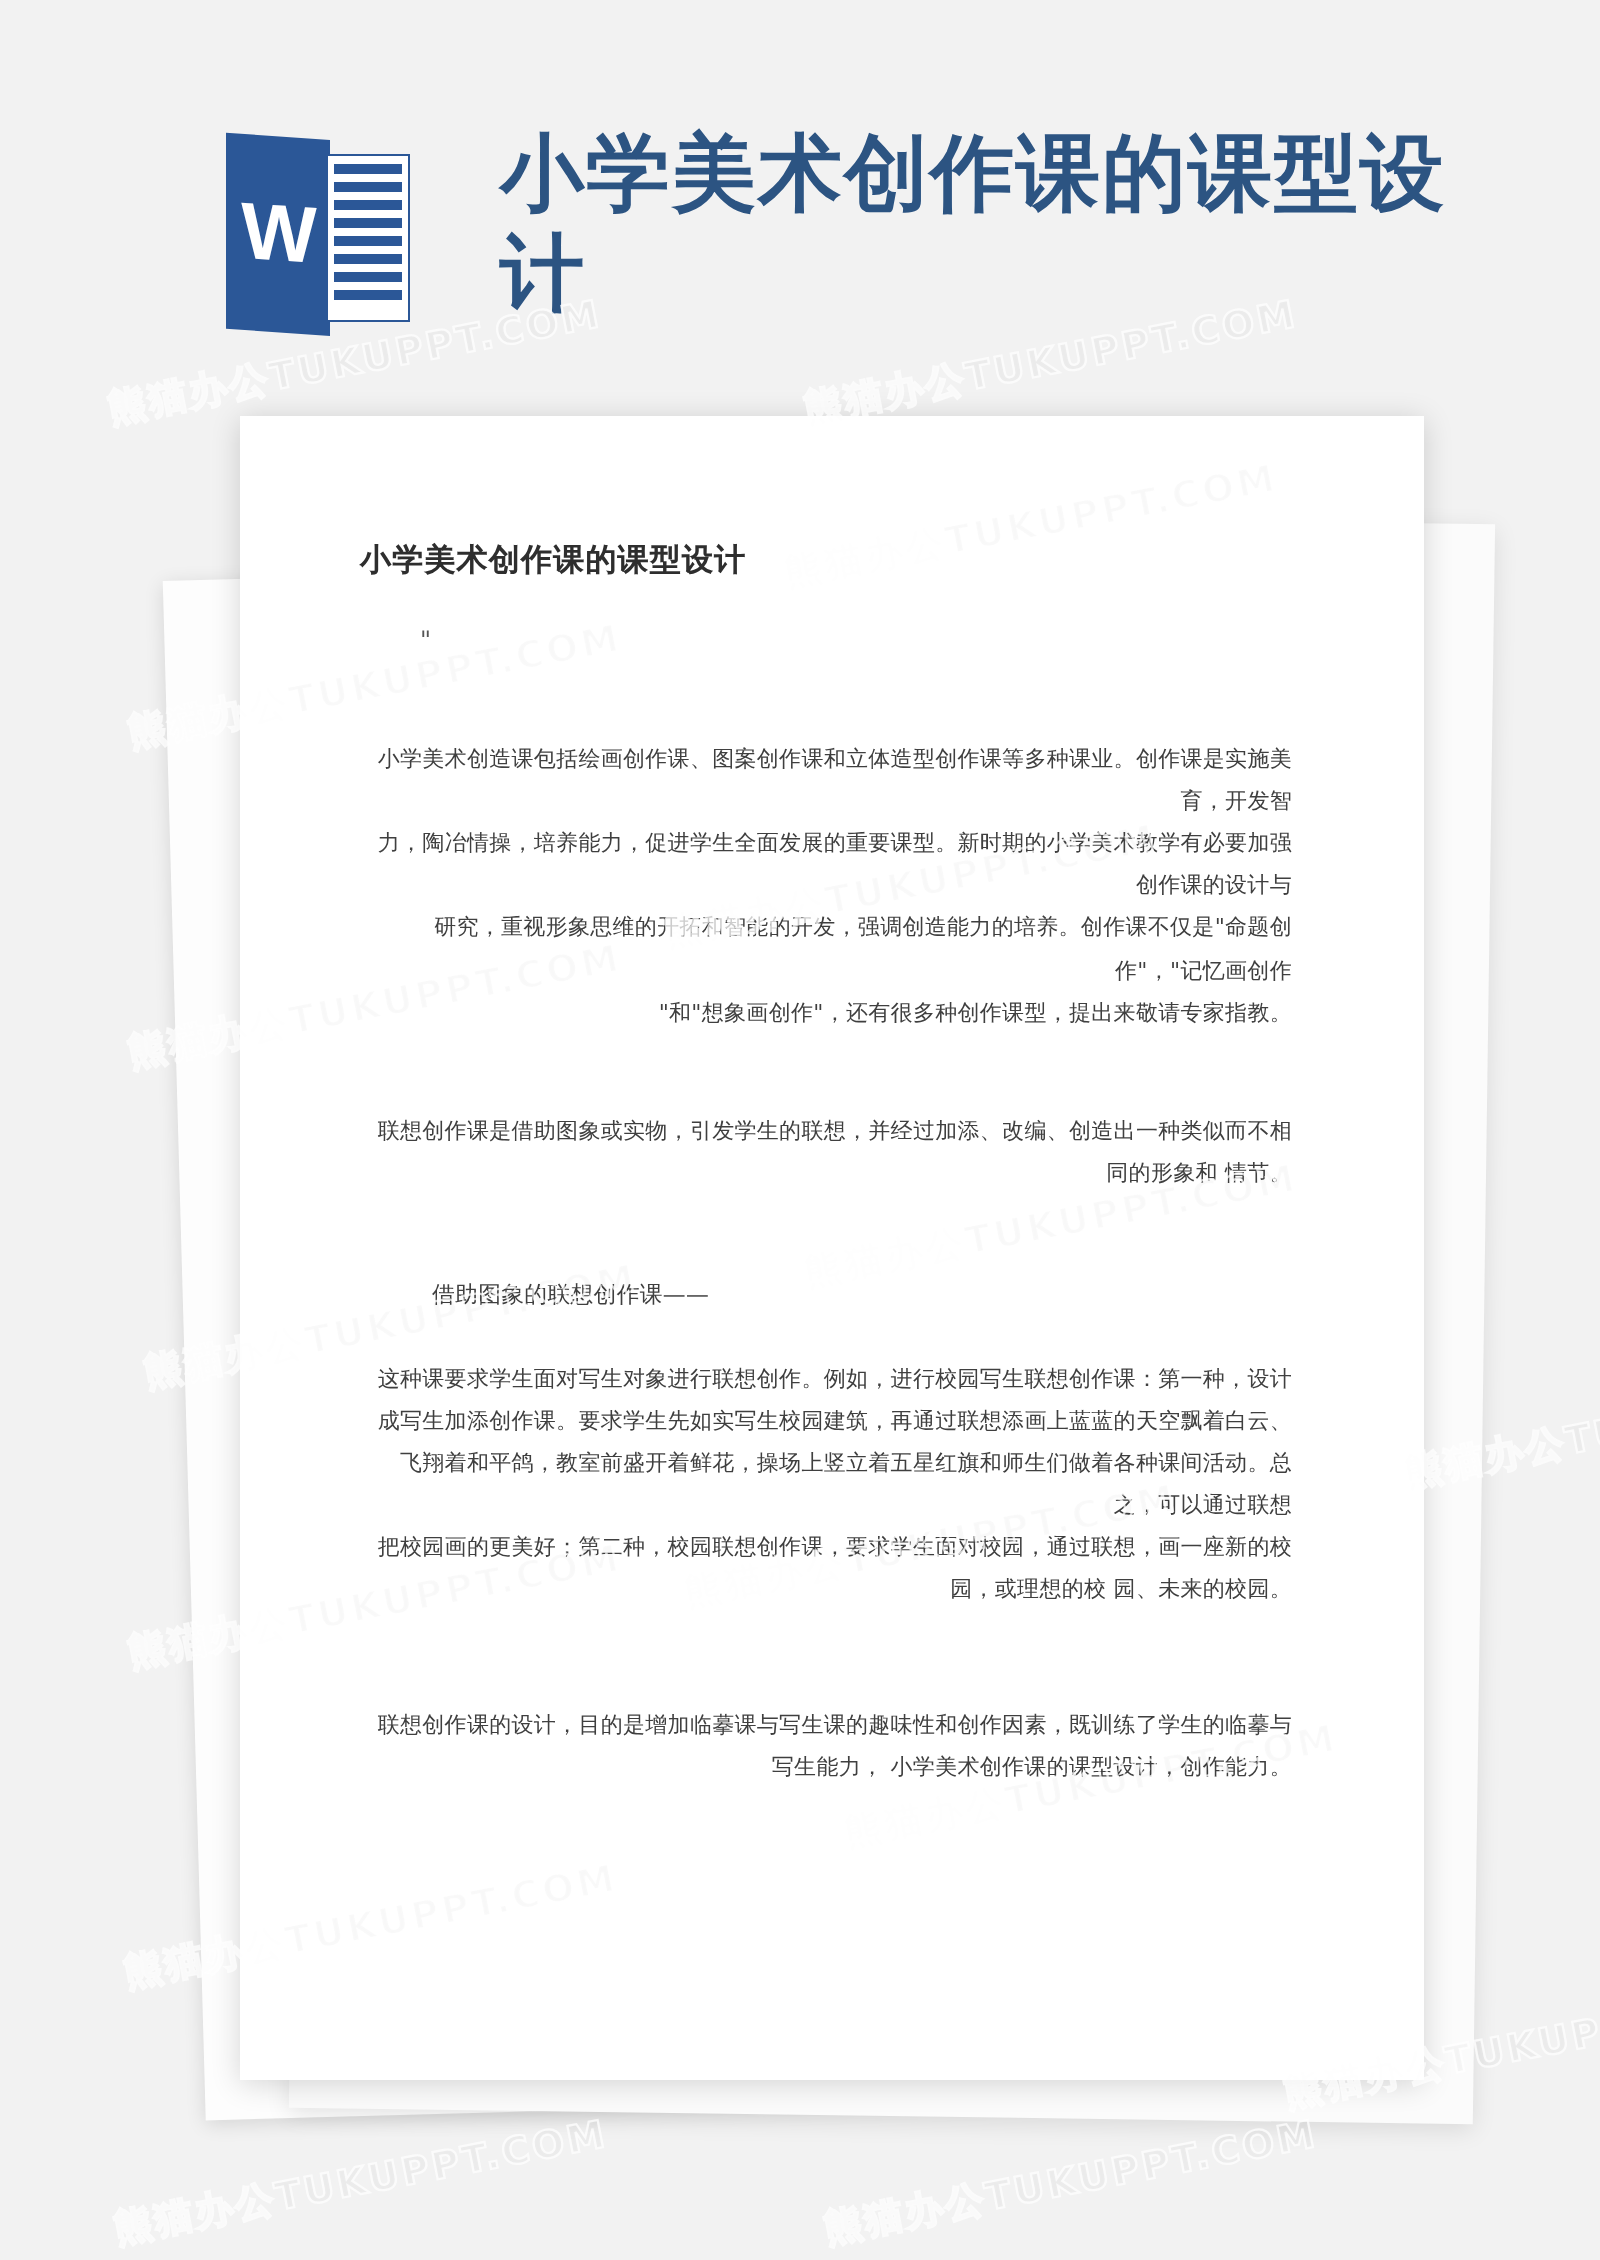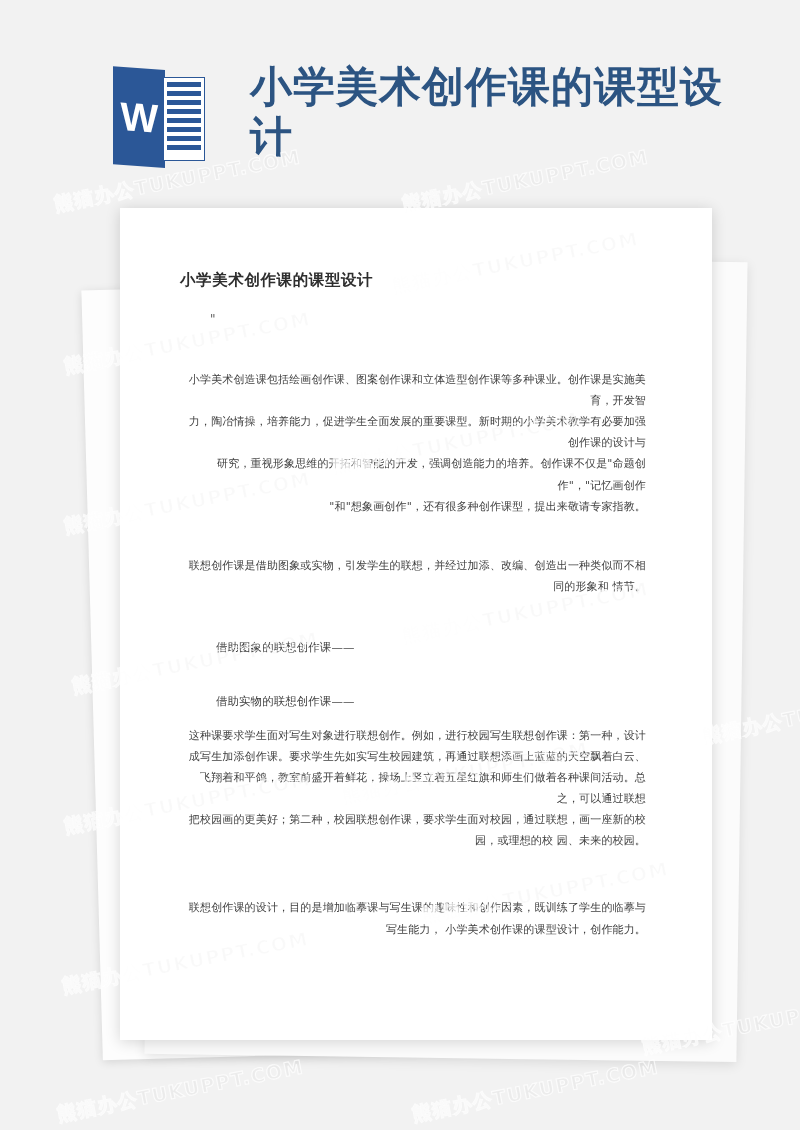--- a/index.html
+++ b/index.html
@@ -261,21 +261,20 @@
 
 
         <div class="doc-p">联想创作课是借助图象或实物，引发学生的联想，并经过加添、改编、创造出一种类似而不相同的形象和 情节。</div>
 
         <div class="gap-sm"></div>
 
         <div class="doc-sub">借助图象的联想创作课——</div>
 
         <div class="gap-sm"></div>
 
-        <div class="doc-sub">借助实物的联想创作课——</div>
         <div class="doc-p">这种课要求学生面对写生对象进行联想创作。例如，进行校园写生联想创作课：第一种，设计成写生加添创作课。要求学生先如实写生校园建筑，再通过联想添画上蓝蓝的天空飘着白云、
 飞翔着和平鸽，教室前盛开着鲜花，操场上竖立着五星红旗和师生们做着各种课间活动。总之，可以通过联想
 把校园画的更美好；第二种，校园联想创作课，要求学生面对校园，通过联想，画一座新的校园，或理想的校 园、未来的校园。</div>
 
         <div class="gap-lg"></div>
 
         <div class="doc-p">联想创作课的设计，目的是增加临摹课与写生课的趣味性和创作因素，既训练了学生的临摹与写生能力， 小学美术创作课的课型设计，创作能力。</div>
 
       </div>
     </div>

